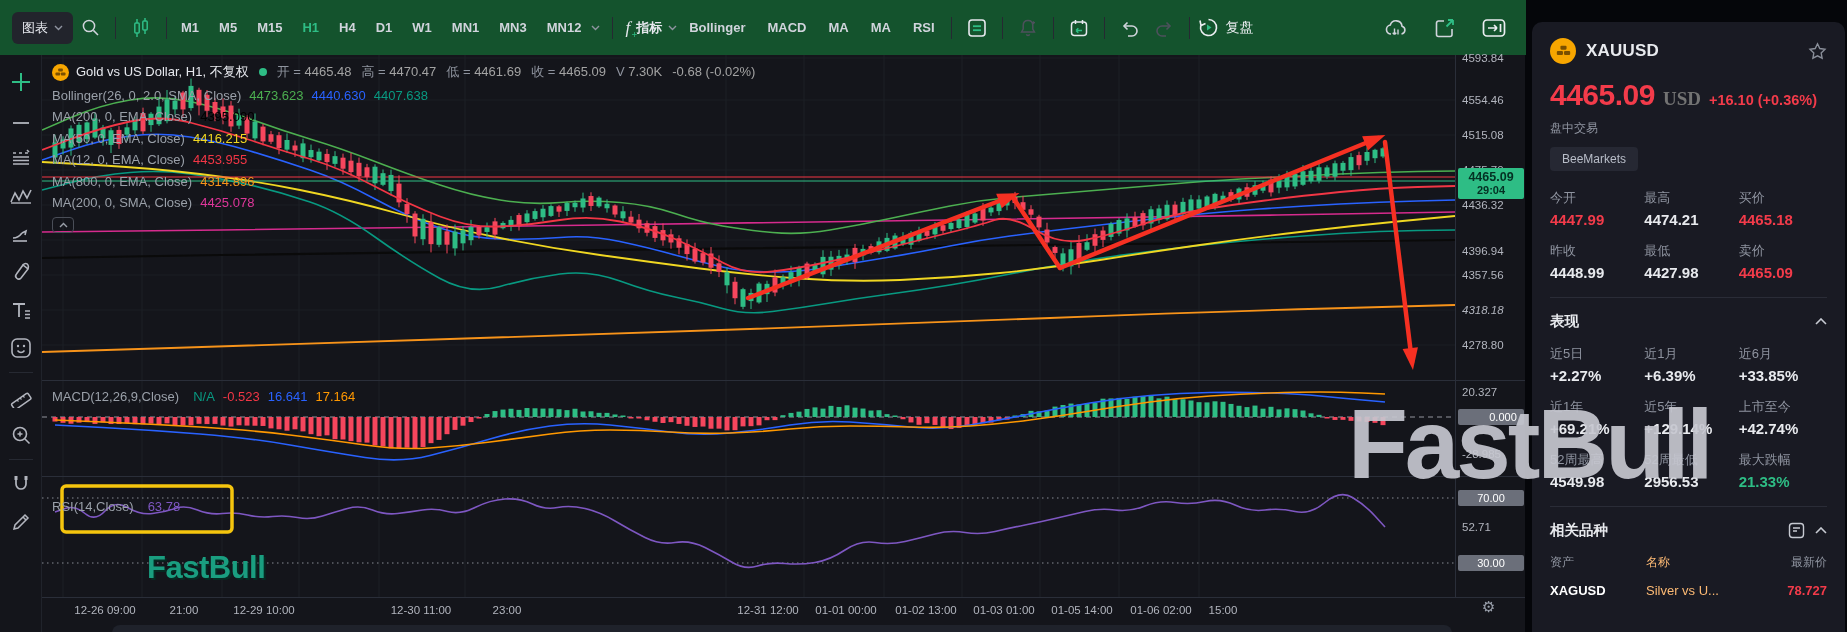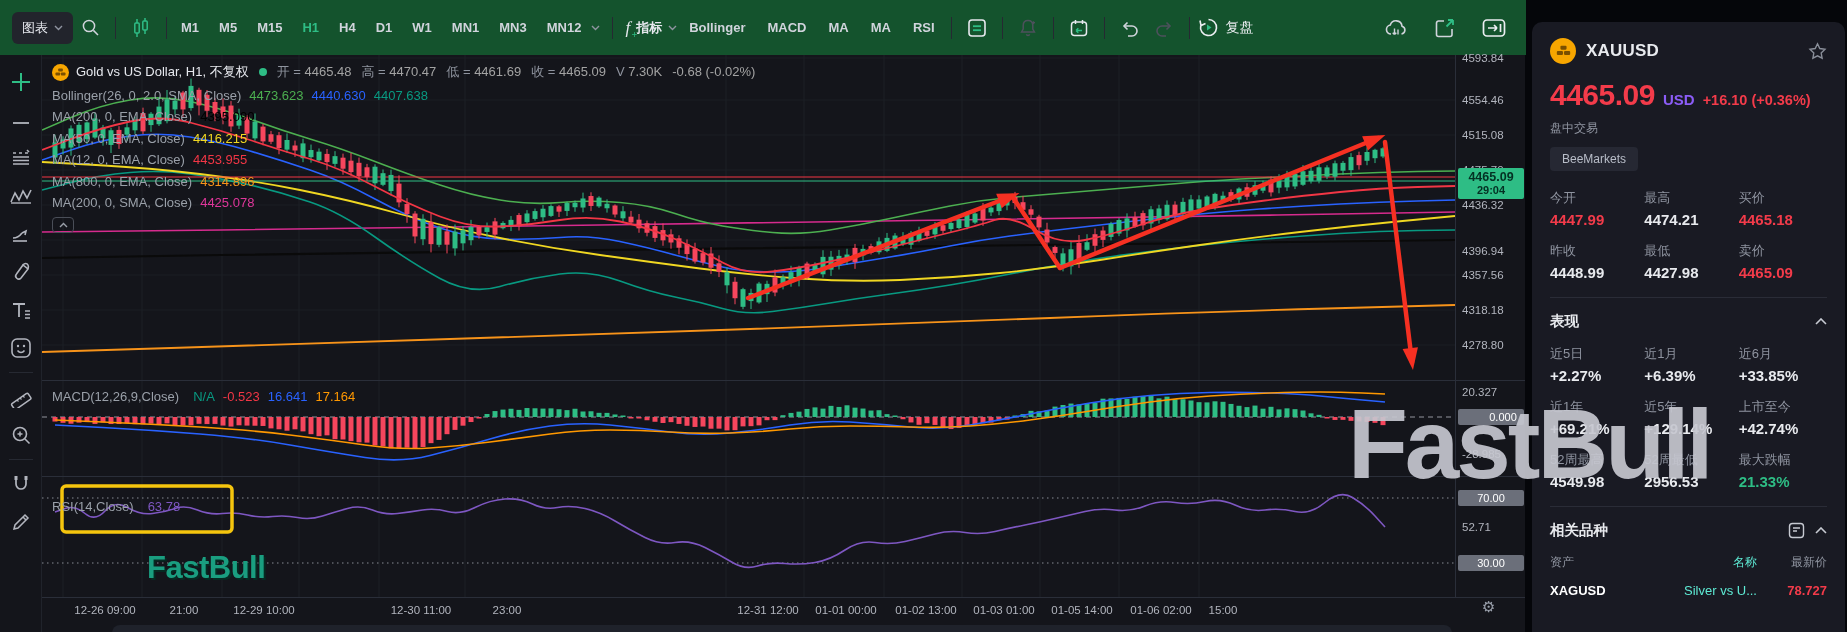--- a/index.html
+++ b/index.html
@@ -64,35 +64,35 @@
                color:rgba(197,199,207,0.92); pointer-events:none; line-height:1; }
 
   
   .panel { position:absolute; left:1532px; top:22px; width:313px; height:610px; background:#191a23;
            border-radius:10px 10px 0 0; padding:16px 18px; color:#e8eaee; z-index:10; }
   .p-head { display:flex; align-items:center; gap:10px; }
   .p-head .sym { font-size:17px; font-weight:800; letter-spacing:0.2px; }
   .p-star { margin-left:auto; cursor:pointer; }
   .p-price-row { margin-top:14px; display:flex; align-items:baseline; gap:8px; }
   .p-price { font-size:30px; font-weight:800; color:#f33b4a; letter-spacing:-0.5px;}
-  .p-cur { font-size:15px; font-weight:800; color:#8b5cf6; }
+  .p-cur { font-size:19px; font-weight:800; color:#737373;font-family:Liberation Serif, serif; }
   .p-chg { font-size:14.5px; font-weight:600; color:#f33b4a; }
   .p-session { margin-top:8px; font-size:12px; color:#8f94a0; }
   .p-broker { display:inline-block; margin-top:10px; background:#262833; color:#b9bec9; font-size:12px;
               padding:5px 12px; border-radius:4px; cursor:pointer; }
   .grid3 { display:grid; grid-template-columns:1fr 1fr 1fr; row-gap:14px; column-gap:6px; margin-top:18px; }
   .g-item .lb { font-size:13px; color:#8f94a0; margin-bottom:4px; }
   .g-item .vl { font-size:15px; font-weight:700; color:#e8eaee; }
   .vl.red { color:#f33b4a; } .vl.green { color:#2ebd85; }
   .p-div { height:1px; background:#2a2c37; margin:16px 0 14px; }
   .sec-head { display:flex; align-items:center; font-size:14.5px; font-weight:800; }
   .sec-icons { margin-left:auto; display:flex; align-items:center; gap:10px; }
   .rel-cols { display:flex; font-size:12px; color:#8f94a0; margin-top:14px; }
   .rel-row { display:flex; font-size:13px; margin-top:12px; align-items:center; }
-  .rc1 { width:96px; } .rc2 { flex:1; color:#5eead4;text-align:right; } .rc3 { width:70px; text-align:right; }
+  .rc1 { width:96px; } .rc2 { flex:1; color:#fdba74; } .rc3 { width:70px; text-align:right; }
   .rel-row .rc1 { color:#fff; font-weight:700; } .rel-row .rc3 { color:#f33b4a; font-weight:700; }
   svg.ic { display:block; }
 </style>
 </head>
 <body>
 
 <div class="app">
 
   <div class="toolbar">
     <div class="tb-chip">
@@ -912,21 +912,21 @@
       </div>
 
     <div id="axis-layer">
         <div class="ax-label" style="top: 3px;">4593.84</div>
         <div class="ax-label" style="top: 45px;">4554.46</div>
         <div class="ax-label" style="top: 80px;">4515.08</div>
         <div class="ax-label" style="top: 115px;">4475.70</div>
         <div class="ax-label" style="top: 150px;">4436.32</div>
         <div class="ax-label" style="top: 196px;">4396.94</div>
         <div class="ax-label" style="top: 220px;">4357.56</div>
-        <div class="ax-label" style="top: 255px;">4318.18</div>
+        <div class="ax-label" style="top: 255px; font-style: italic;">4318.18</div>
         <div class="ax-label" style="top: 290px;">4278.80</div>
         <div class="ax-label" style="top: 337px;">20.327</div>
         <div class="ax-tag" style="top: 362px; padding-left: 24px;">0.000</div>
         <div class="ax-label" style="top: 399px;">-28.985</div>
         <div class="ax-tag" style="top: 443px;">70.00</div>
         <div class="ax-label" style="top: 472px;">52.71</div>
         <div class="ax-tag" style="top: 508px;">30.00</div>
         <div class="price-tag" style="top: 113px;">
           <div class="p">4465.09</div>
           <div class="cd">29:04</div>

